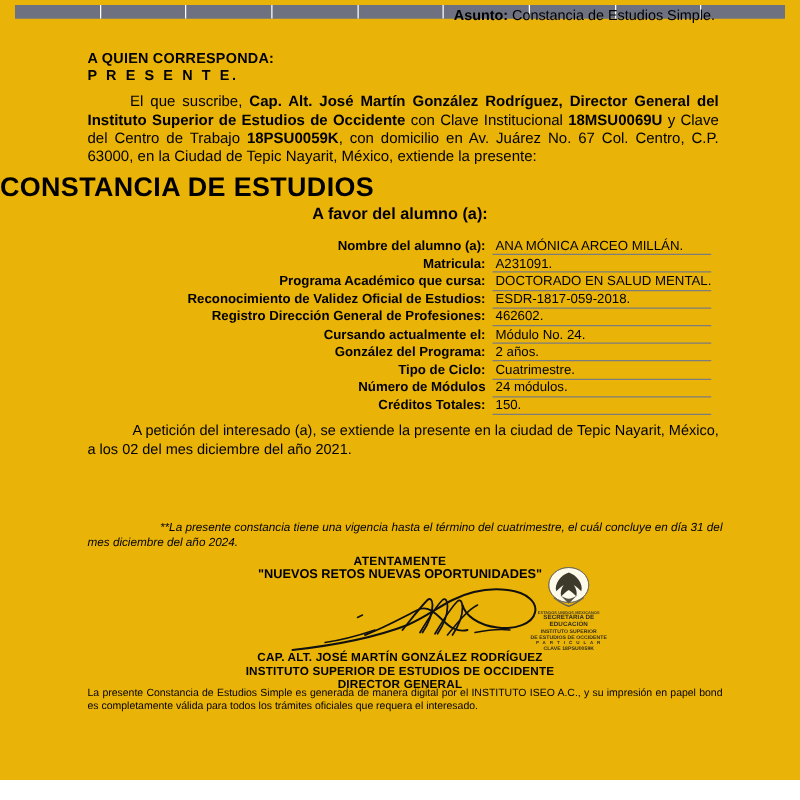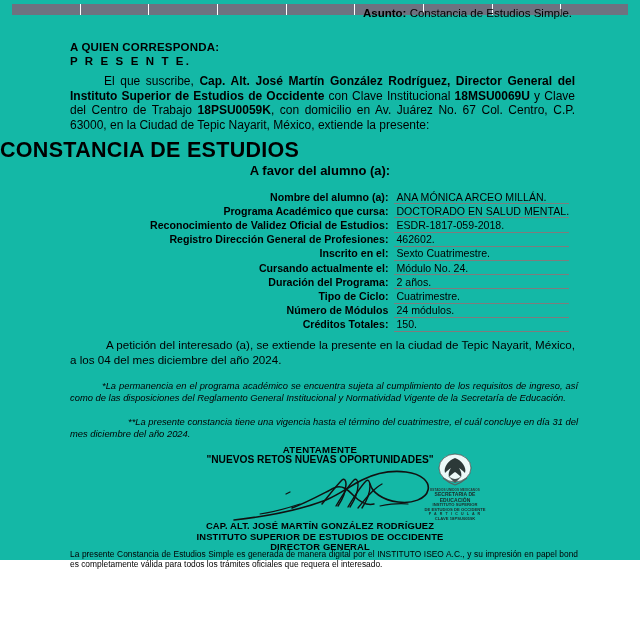--- a/index.html
+++ b/index.html
@@ -12,22 +12,22 @@
     height: 640px;
     overflow: hidden;
     font-family: "Liberation Sans", sans-serif;
     color: #000000;
     -webkit-font-smoothing: antialiased;
   }
 
   .page {
     position: relative;
     width: 640px;
-    height: 560px;
-    background: #14b8a6;
+    height: 624px;
+    background: #eab308;
   }
 
   
   .header-band {
     position: absolute;
     left: 12px;
     top: 4px;
     width: 616px;
     height: 11px;
     background: #6e7280;
@@ -284,61 +284,60 @@
   <div class="title">CONSTANCIA DE ESTUDIOS</div>
   <div class="subtitle">A favor del alumno (a):</div>
 
   <table class="datatable">
     <tbody>
       <tr>
         <td class="lbl">Nombre del alumno (a):</td>
         <td class="val">ANA MÓNICA ARCEO MILLÁN.</td>
       </tr>
       <tr>
+        <td class="lbl">Matricula:</td>
+        <td class="val">A231091.</td>
+      </tr>
+      <tr>
         <td class="lbl">Programa Académico que cursa:</td>
         <td class="val">DOCTORADO EN SALUD MENTAL.</td>
       </tr>
       <tr>
         <td class="lbl">Reconocimiento de Validez Oficial de Estudios:</td>
         <td class="val">ESDR-1817-059-2018.</td>
       </tr>
       <tr>
         <td class="lbl">Registro Dirección General de Profesiones:</td>
         <td class="val">462602.</td>
       </tr>
       <tr>
-        <td class="lbl">Inscrito en el:</td>
-        <td class="val">Sexto Cuatrimestre.</td>
-      </tr>
-      <tr>
         <td class="lbl">Cursando actualmente el:</td>
         <td class="val">Módulo No. 24.</td>
       </tr>
       <tr>
-        <td class="lbl">Duración del Programa:</td>
+        <td class="lbl">González del Programa:</td>
         <td class="val">2 años.</td>
       </tr>
       <tr>
         <td class="lbl">Tipo de Ciclo:</td>
         <td class="val">Cuatrimestre.</td>
       </tr>
       <tr>
         <td class="lbl">Número de Módulos</td>
         <td class="val">24 módulos.</td>
       </tr>
       <tr>
         <td class="lbl">Créditos Totales:</td>
         <td class="val">150.</td>
       </tr>
     </tbody>
   </table>
 
-  <div class="peticion">A petición del interesado (a), se extiende la presente en la ciudad de Tepic Nayarit, México, a los 04 del mes diciembre del año 2024.</div>
-
-  <div class="note note1">*La permanencia en el programa académico se encuentra sujeta al cumplimiento de los requisitos de ingreso, así como de las disposiciones del Reglamento General Institucional y Normatividad Vigente de la Secretaría de Educación.</div>
+  <div class="peticion">A petición del interesado (a), se extiende la presente en la ciudad de Tepic Nayarit, México, a los 02 del mes diciembre del año 2021.</div>
+
   <div class="note note2">**La presente constancia tiene una vigencia hasta el término del cuatrimestre, el cuál concluye en día 31 del mes diciembre del año 2024.</div>
 
   <div class="atentamente">ATENTAMENTE</div>
   <div class="motto">"NUEVOS RETOS NUEVAS OPORTUNIDADES"</div>
 
   <div class="sig-wrap">
     <svg width="230" height="62" viewBox="0 0 230 62" fill="none" aria-hidden="true">
       <path d="M4 54 C40 50, 70 44, 96 34 C110 28, 120 20, 132 14 C146 7, 160 4, 176 6 C192 8, 200 16, 198 24 C196 33, 182 38, 168 36 C152 34, 142 26, 140 18" stroke="#111" stroke-width="1.6" fill="none" stroke-linecap="round"></path>
       <path d="M62 42 C78 36, 92 28, 104 22 C112 18, 118 24, 124 30 C130 36, 136 40, 144 38" stroke="#111" stroke-width="1.5" fill="none" stroke-linecap="round"></path>
       <path d="M92 38 C100 28, 106 20, 112 14 C114 12, 116 14, 116 18 C116 26, 112 34, 108 40" stroke="#111" stroke-width="1.5" fill="none" stroke-linecap="round"></path>

